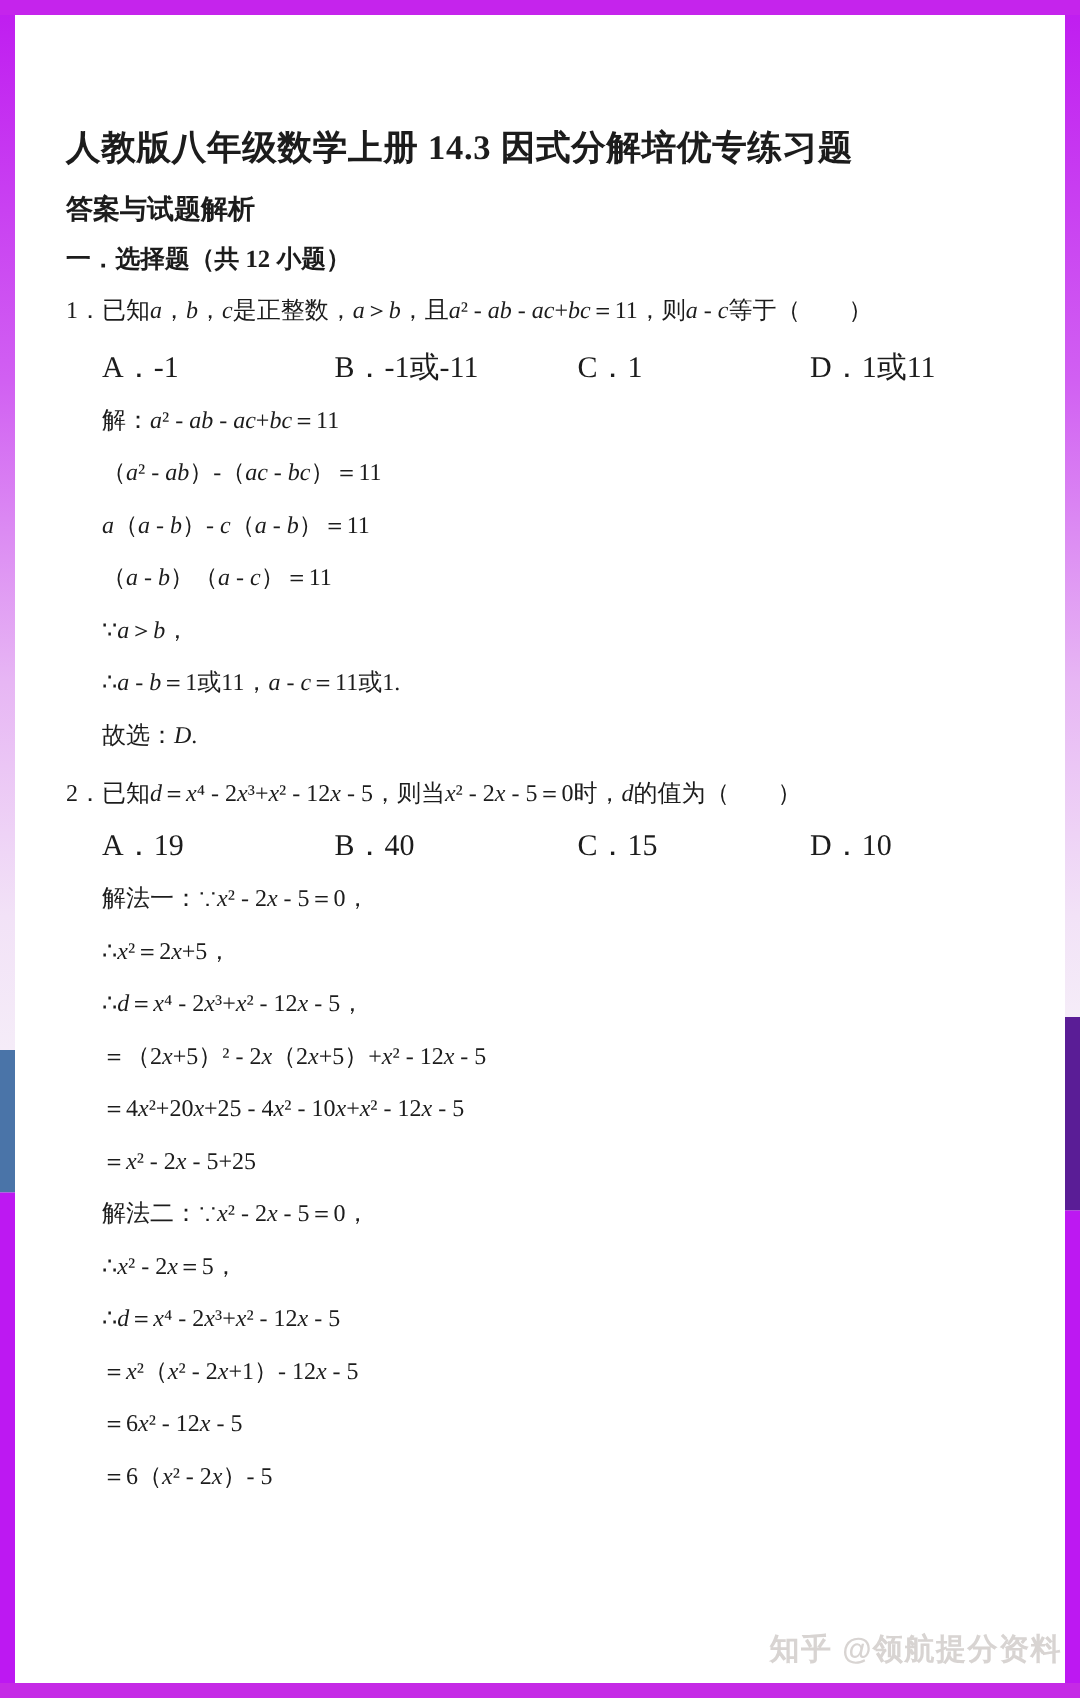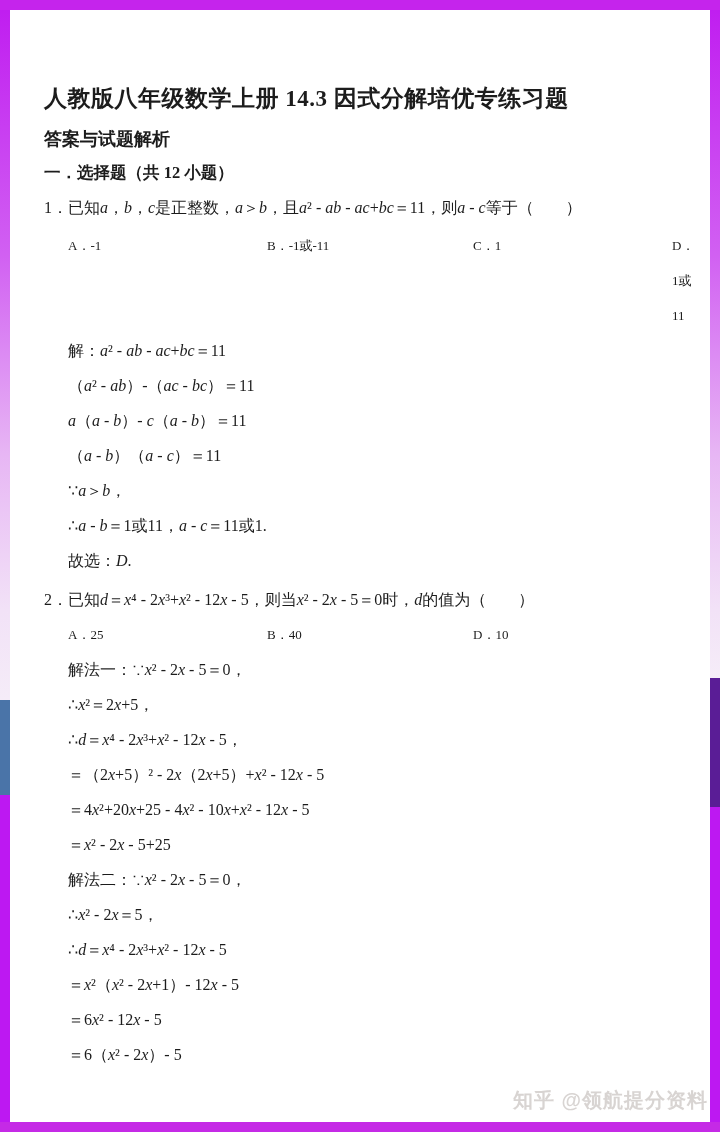--- a/index.html
+++ b/index.html
@@ -26,21 +26,21 @@
   .accent.right-magenta{left:710px;top:807px;height:315px;background:#bd18f2;}
   
   .page{position:absolute;left:10px;top:10px;width:700px;height:1050px;background:#ffffff;}
   .content{padding:74px 18px 0 34px;}
   .doc-title{font-size:23px;font-weight:bold;line-height:30px;letter-spacing:0.5px;}
   .doc-subtitle{font-size:18px;font-weight:bold;line-height:26px;margin-top:12px;}
   .section-heading{font-size:16.5px;font-weight:bold;line-height:26px;margin-top:8px;}
   .stem{font-size:16px;line-height:28px;margin-top:8px;}
   .stem.second{line-height:35px;margin-top:4px;}
   .options{display:grid;grid-template-columns:155px 162px 155px auto;
-           padding-left:24px;line-height:35px;font-size:13px;margin-top:0;gap:44px;}
+           padding-left:24px;line-height:35px;font-size:20px;margin-top:0;}
   .options.first{margin-top:6px;}
   .sol{padding-left:24px;line-height:35px;font-size:16px;white-space:nowrap;}
   i{font-style:italic;}
   .watermark{
     position:absolute;right:2px;top:1077px;font-size:20px;line-height:26px;
     color:#d8d4d2;font-family:"Liberation Sans","DejaVu Sans",sans-serif;
     letter-spacing:1px;font-weight:bold;
   }
 </style>
 </head>
@@ -72,22 +72,23 @@
     <div class="sol">解：<i>a</i>² - <i>a</i><i>b</i> - <i>a</i><i>c</i>+<i>b</i><i>c</i>＝11</div>
     <div class="sol">（<i>a</i>² - <i>a</i><i>b</i>）-（<i>a</i><i>c</i> - <i>b</i><i>c</i>）＝11</div>
     <div class="sol"><i>a</i>（<i>a</i> - <i>b</i>）- <i>c</i>（<i>a</i> - <i>b</i>）＝11</div>
     <div class="sol">（<i>a</i> - <i>b</i>）（<i>a</i> - <i>c</i>）＝11</div>
     <div class="sol">∵<i>a</i>＞<i>b</i>，</div>
     <div class="sol">∴<i>a</i> - <i>b</i>＝1或11，<i>a</i> - <i>c</i>＝11或1.</div>
     <div class="sol">故选：<i>D</i>.</div>
 
     <div class="stem second">2．已知<i>d</i>＝<i>x</i>⁴ - 2<i>x</i>³+<i>x</i>² - 12<i>x</i> - 5，则当<i>x</i>² - 2<i>x</i> - 5＝0时，<i>d</i>的值为（　　）</div>
     <div class="options">
-      <span>A．25</span>
+      <span>A．19</span>
       <span>B．40</span>
+      <span>C．15</span>
       <span>D．10</span>
     </div>
     <div class="sol">解法一：∵<i>x</i>² - 2<i>x</i> - 5＝0，</div>
     <div class="sol">∴<i>x</i>²＝2<i>x</i>+5，</div>
     <div class="sol">∴<i>d</i>＝<i>x</i>⁴ - 2<i>x</i>³+<i>x</i>² - 12<i>x</i> - 5，</div>
     <div class="sol">＝（2<i>x</i>+5）² - 2<i>x</i>（2<i>x</i>+5）+<i>x</i>² - 12<i>x</i> - 5</div>
     <div class="sol">＝4<i>x</i>²+20<i>x</i>+25 - 4<i>x</i>² - 10<i>x</i>+<i>x</i>² - 12<i>x</i> - 5</div>
     <div class="sol">＝<i>x</i>² - 2<i>x</i> - 5+25</div>
     <div class="sol">解法二：∵<i>x</i>² - 2<i>x</i> - 5＝0，</div>
     <div class="sol">∴<i>x</i>² - 2<i>x</i>＝5，</div>

